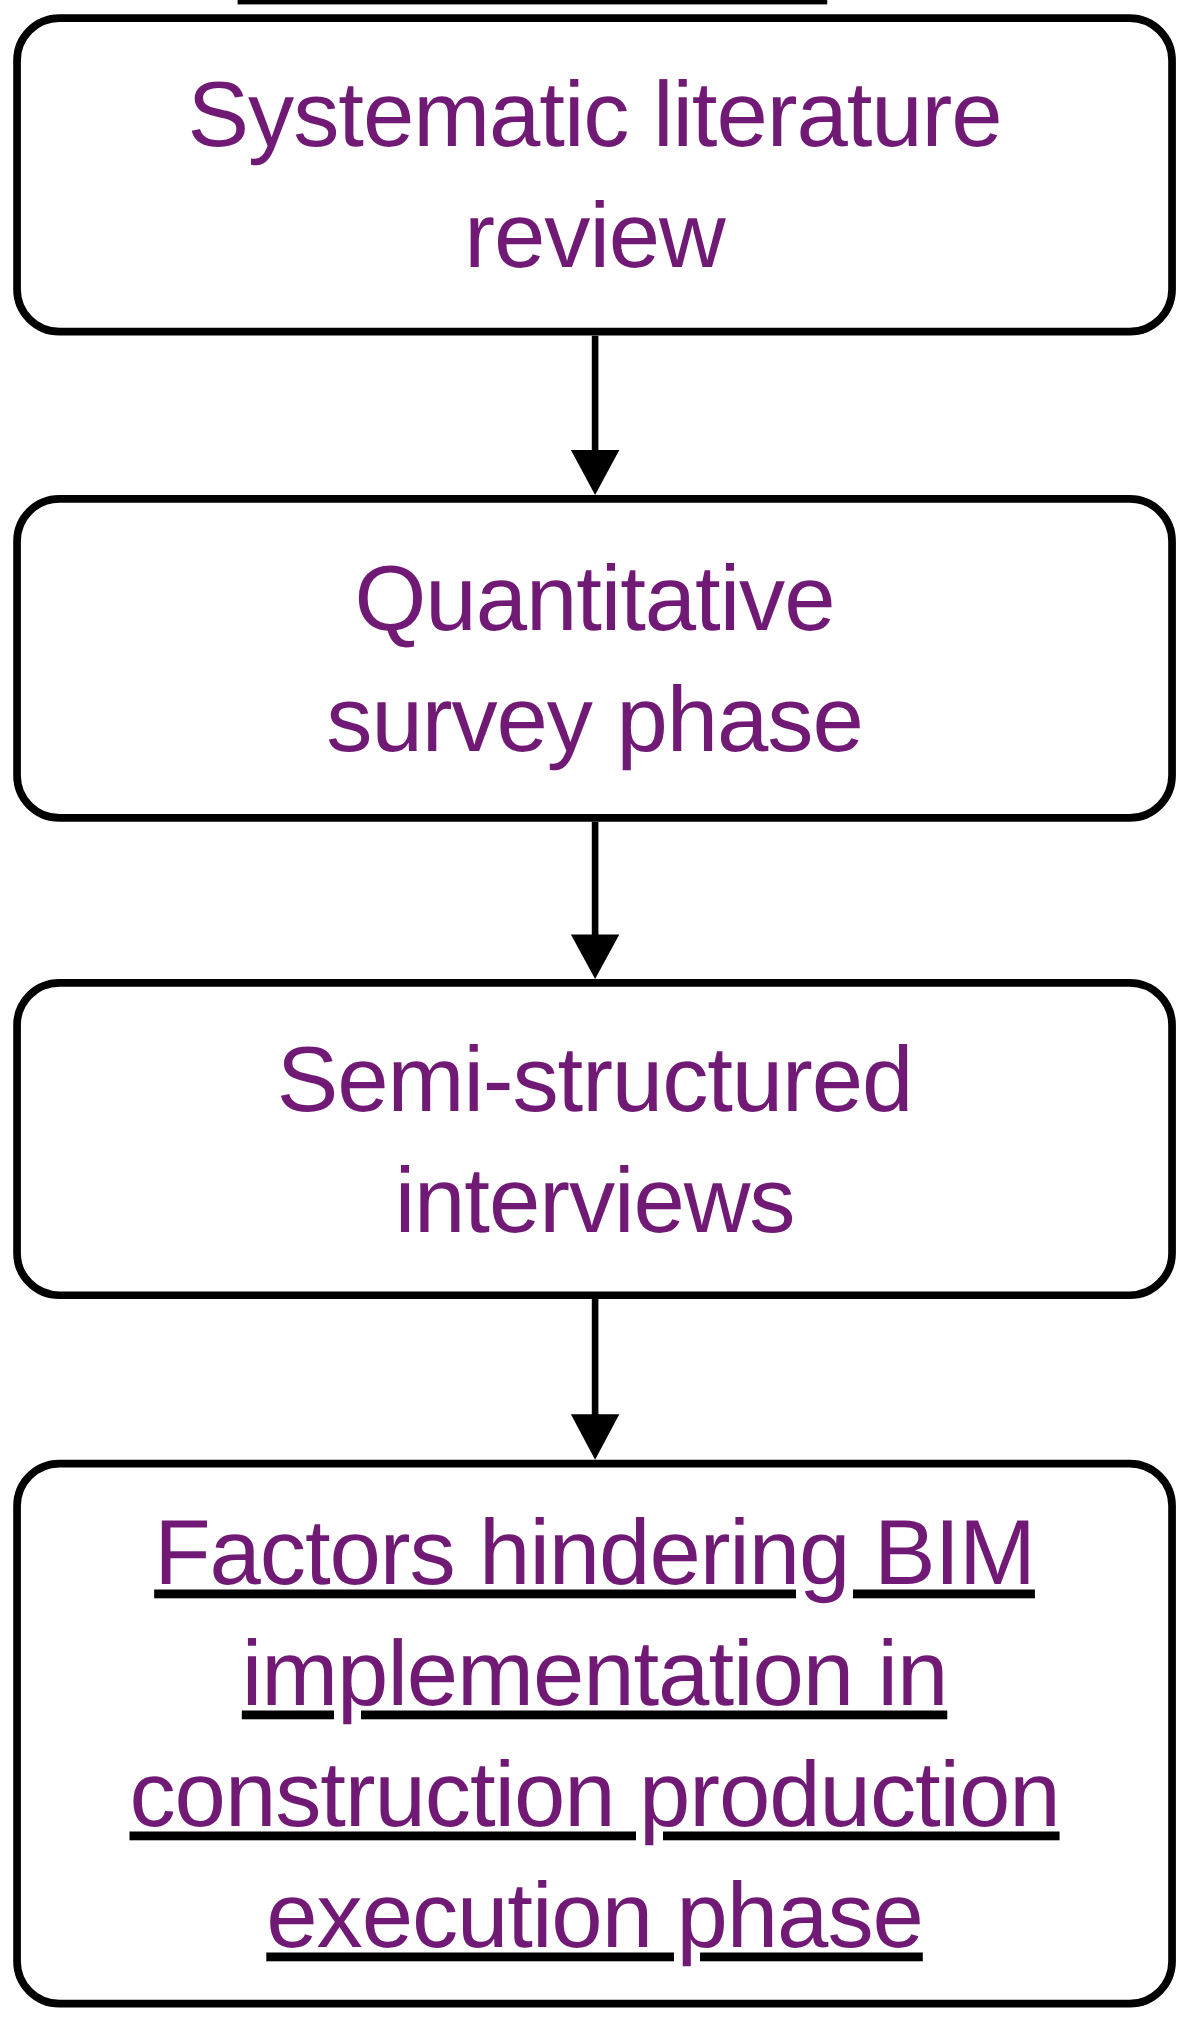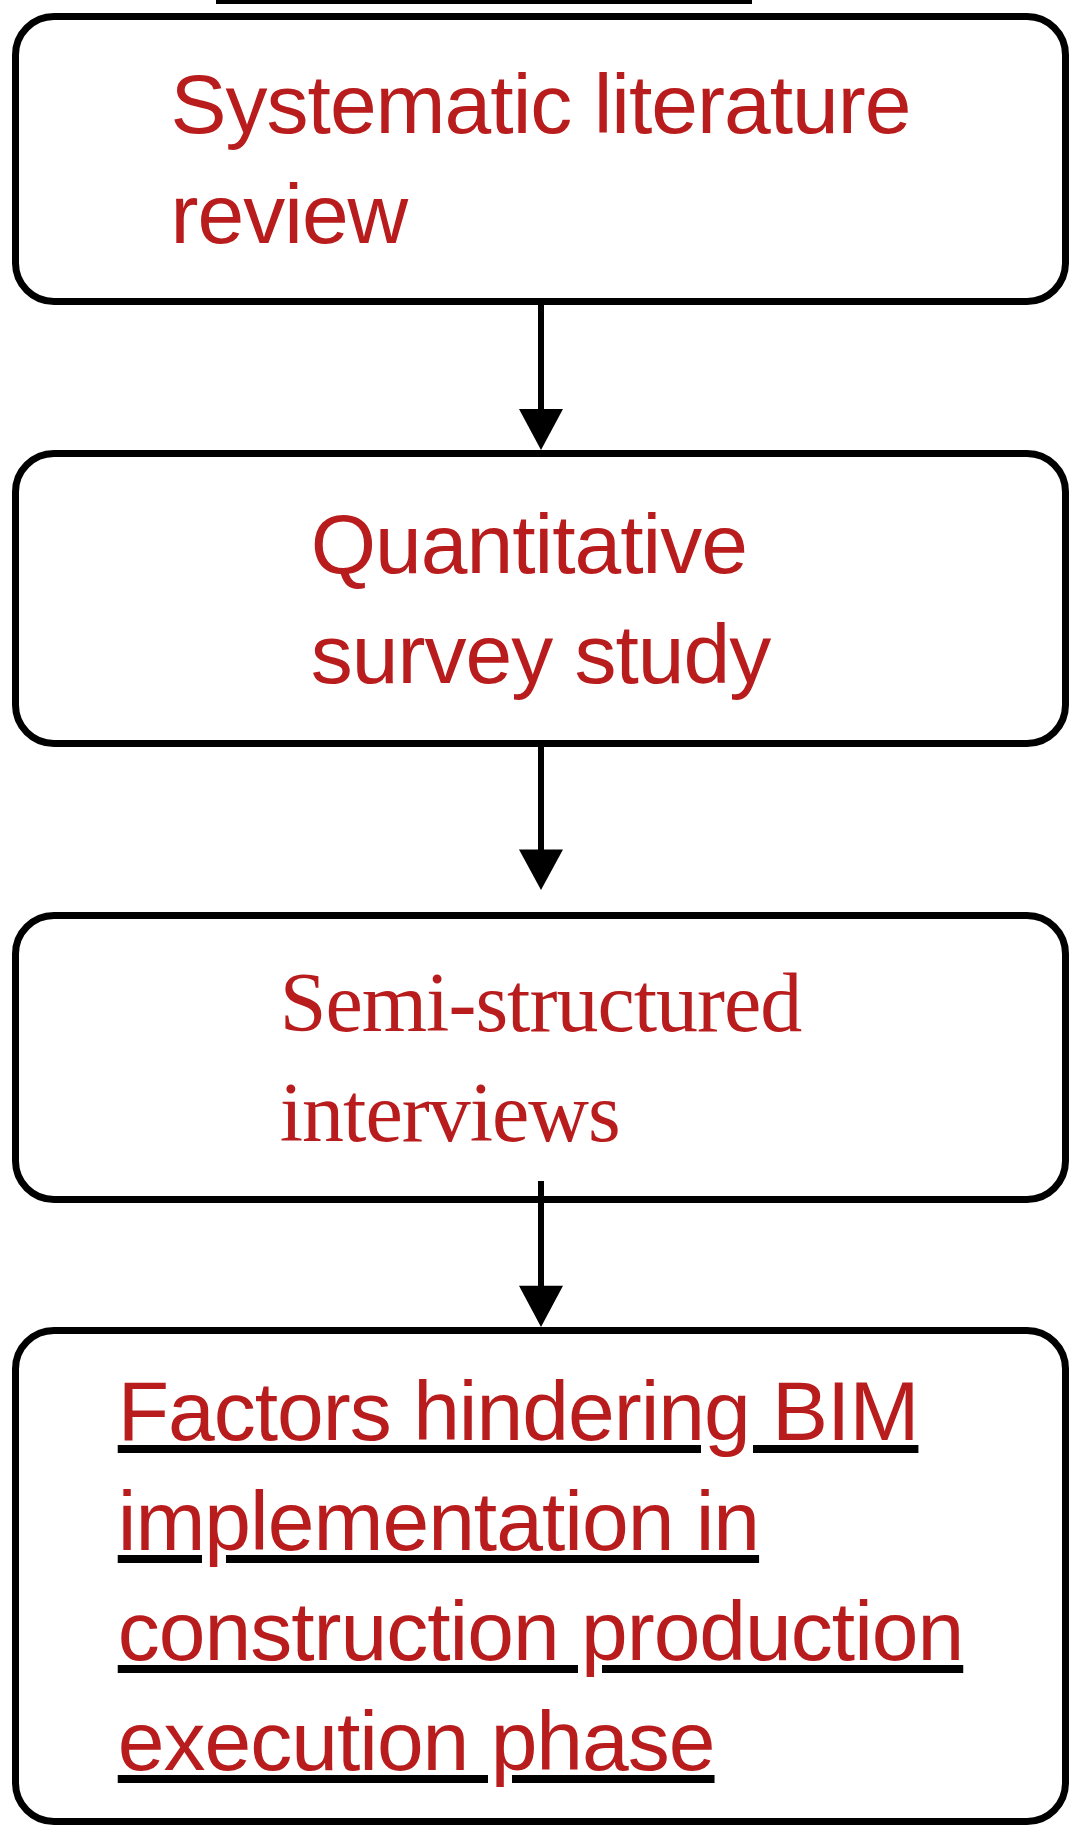--- a/index.html
+++ b/index.html
@@ -30,30 +30,30 @@
     box-sizing: border-box;
     border: 7px solid #000000;
     border-radius: 42px;
     background: #ffffff;
     display: flex;
     align-items: center;
     justify-content: center;
   }
   .node-label {
     display: block;
-    text-align: left;
+    text-align: center;
     white-space: pre-line;
-    color: #b91c1c;
+    color: #701a75;
     font-size: 84px;
     line-height: 110px;
     letter-spacing: -1px;
   }
   .node-1 { top: 13px;   height: 292px; }
   .node-2 { top: 450px;  height: 297px; }
-  .node-3 { top: 912px;  height: 291px; font-family: Liberation Serif, serif; }
+  .node-3 { top: 890px;  height: 291px; }
   .node-4 { top: 1327px; height: 498px; text-decoration: underline; }
   .arrow {
     position: absolute;
     left: 518px;
     width: 46px;
   }
   .arrow-1 { top: 305px;  height: 145px; }
   .arrow-2 { top: 747px;  height: 143px; }
   .arrow-3 { top: 1181px; height: 146px; }
   .arrow svg { display: block; width: 100%; height: 100%; }
@@ -72,21 +72,21 @@
 
   <div class="arrow arrow-1">
     <svg viewBox="0 0 46 145" preserveAspectRatio="none">
       <line x1="23" y1="0" x2="23" y2="110" stroke="#000000" stroke-width="6"></line>
       <polygon points="1,104 45,104 23,145" fill="#000000"></polygon>
     </svg>
   </div>
 
   <div class="node node-2">
     <span class="node-label">Quantitative
-survey study</span>
+survey phase</span>
   </div>
 
   <div class="arrow arrow-2">
     <svg viewBox="0 0 46 145" preserveAspectRatio="none">
       <line x1="23" y1="0" x2="23" y2="110" stroke="#000000" stroke-width="6"></line>
       <polygon points="1,104 45,104 23,145" fill="#000000"></polygon>
     </svg>
   </div>
 
   <div class="node node-3">

